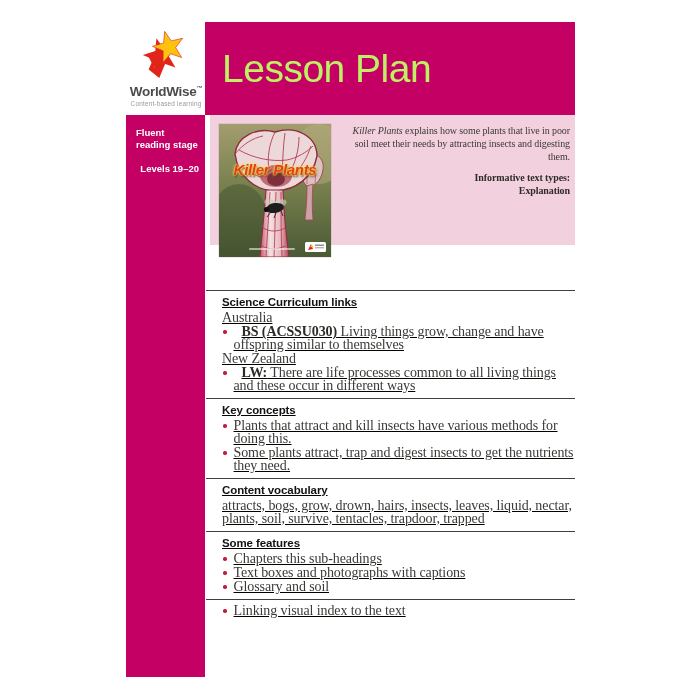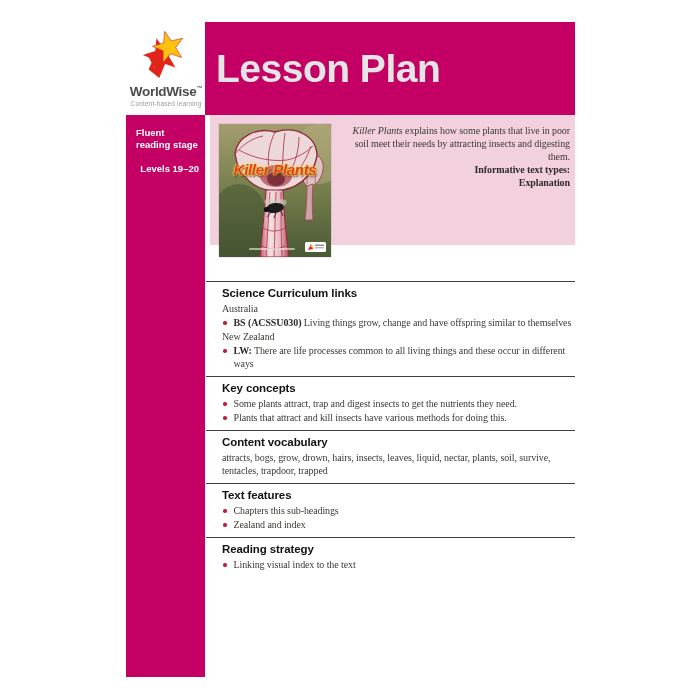--- a/index.html
+++ b/index.html
@@ -17,47 +17,47 @@
 
   
   .logo-block{position:absolute;left:124px;top:26px;width:84px;text-align:center;}
   .logo-star{display:block;margin:0 auto;}
   .brand-name{font-size:13.5px;font-weight:bold;color:#4C4C4C;letter-spacing:-0.3px;line-height:13px;margin-top:2px;}
   .brand-name sup{font-size:6px;vertical-align:super;}
   .brand-tagline{font-size:6.4px;color:#9A9A9A;letter-spacing:0.2px;margin-top:2px;}
 
   
   .header-bar{position:absolute;left:205px;top:22px;width:370px;height:93px;background:var(--magenta);}
-  .header-bar h1{color:#e5e5e5;font-size:39px;font-weight:bold;letter-spacing:-0.5px;line-height:93px;padding-left:11px;}
+  .header-bar h1{color:#bef264;font-size:39px;font-weight:normal;letter-spacing:-0.5px;line-height:93px;padding-left:17px;}
 
   
   .sidebar{position:absolute;left:126px;top:115px;width:79px;height:562px;background:var(--magenta);
            padding:12px 6px 8px 10px;color:#fff;font-weight:bold;font-size:9.5px;line-height:12px;}
   .sidebar .levels{margin-top:12px;text-align:right;}
 
   
   .intro-box{position:absolute;left:210px;top:115px;width:365px;height:130px;background:var(--lightpink);}
   .cover{position:absolute;left:219px;top:124px;width:112px;height:133px;box-shadow:0 0 0 0.5px rgba(0,0,0,0.15);}
   .cover svg{display:block;}
   .cover-title{position:absolute;top:37px;left:0;width:112px;text-align:center;
     font-weight:bold;font-style:italic;font-size:15px;letter-spacing:-0.3px;color:#E63C1E;
     text-shadow:0 0 3px #F2E24E,0 0 2px #F2E24E,0 0 1px #F2E24E,1px 2px 2px rgba(70,25,0,.75);}
   .intro-text{position:absolute;left:340px;top:124px;width:230px;
     font-family:"Liberation Serif",serif;font-size:10px;line-height:13px;color:var(--body);letter-spacing:-0.1px;text-align:right;}
-  .intro-text .types{font-weight:bold;color:#2E2C29;}
-
-  
-  .sections{position:absolute;left:206px;top:281px;width:369px;}
+  .intro-text .types{margin-top:8px;font-weight:bold;color:#2E2C29;}
+
+  
+  .sections{position:absolute;left:206px;top:290px;width:369px;text-decoration:underline;}
   .section{border-top:1.5px solid var(--rule);padding:4px 0 5px;}
   .section h2{font-size:11.5px;font-weight:bold;color:var(--heading);line-height:14px;margin:0 0 2px 16px;letter-spacing:-0.1px;}
-  .item{font-family:"Liberation Serif",serif;font-size:10px;line-height:13px;color:var(--body);
+  .item{font-family:"Liberation Serif",serif;font-size:14px;line-height:13px;color:var(--body);
         margin:0 0 1px 16px;letter-spacing:-0.1px;}
   .item.bullet{display:flex;}
   .item .dot{flex:0 0 auto;width:3.5px;height:3.5px;border-radius:50%;background:var(--bullet);margin:5px 7px 0 1px;}
-  .item b{color:#2E2C29;}
+  .item b{color:#2E2C29;margin-left:8px;}
 </style>
 </head>
 <body>
 
 <div class="page">
 
   <div class="logo-block">
     <svg class="logo-star" width="58" height="54" viewBox="0 0 60 56">
       <g transform="translate(25,31) rotate(-15) scale(1.12)">
         <path fill="#E1251B" d="M0,-17 L4.1,-5.7 L16.2,-5.3 L6.7,2.2 L10,13.8 L0,7 L-10,13.8 L-6.7,2.2 L-16.2,-5.3 L-4.1,-5.7 Z"></path>
@@ -158,47 +158,50 @@
       <div class="item bullet">
         <span class="dot"></span>
         <span><b>LW:</b><span> There are life processes common to all living things and these occur in different ways</span></span>
       </div>
     </div>
 
     <div class="section">
       <h2>Key concepts</h2>
       <div class="item bullet">
         <span class="dot"></span>
+        <span>Plants that attract and kill insects have various methods for doing this.</span>
+      </div>
+      <div class="item bullet">
+        <span class="dot"></span>
         <span>Some plants attract, trap and digest insects to get the nutrients they need.</span>
-      </div>
-      <div class="item bullet">
-        <span class="dot"></span>
-        <span>Plants that attract and kill insects have various methods for doing this.</span>
       </div>
     </div>
 
     <div class="section">
       <h2>Content vocabulary</h2>
       <div class="item plain"><span>attracts, bogs, grow, drown, hairs, insects, leaves, liquid, nectar, plants, soil, survive, tentacles, trapdoor, trapped</span></div>
     </div>
 
     <div class="section">
-      <h2>Text features</h2>
+      <h2>Some features</h2>
       <div class="item bullet">
         <span class="dot"></span>
         <span>Chapters this sub-headings</span>
       </div>
       <div class="item bullet">
         <span class="dot"></span>
-        <span>Zealand and index</span>
-      </div>
-    </div>
-
-    <div class="section">
-      <h2>Reading strategy</h2>
+        <span>Text boxes and photographs with captions</span>
+      </div>
+      <div class="item bullet">
+        <span class="dot"></span>
+        <span>Glossary and soil</span>
+      </div>
+    </div>
+
+    <div class="section">
       <div class="item bullet">
         <span class="dot"></span>
         <span>Linking visual index to the text</span>
       </div>
     </div>
 
   </div>
 </div>
 
 </body></html>

